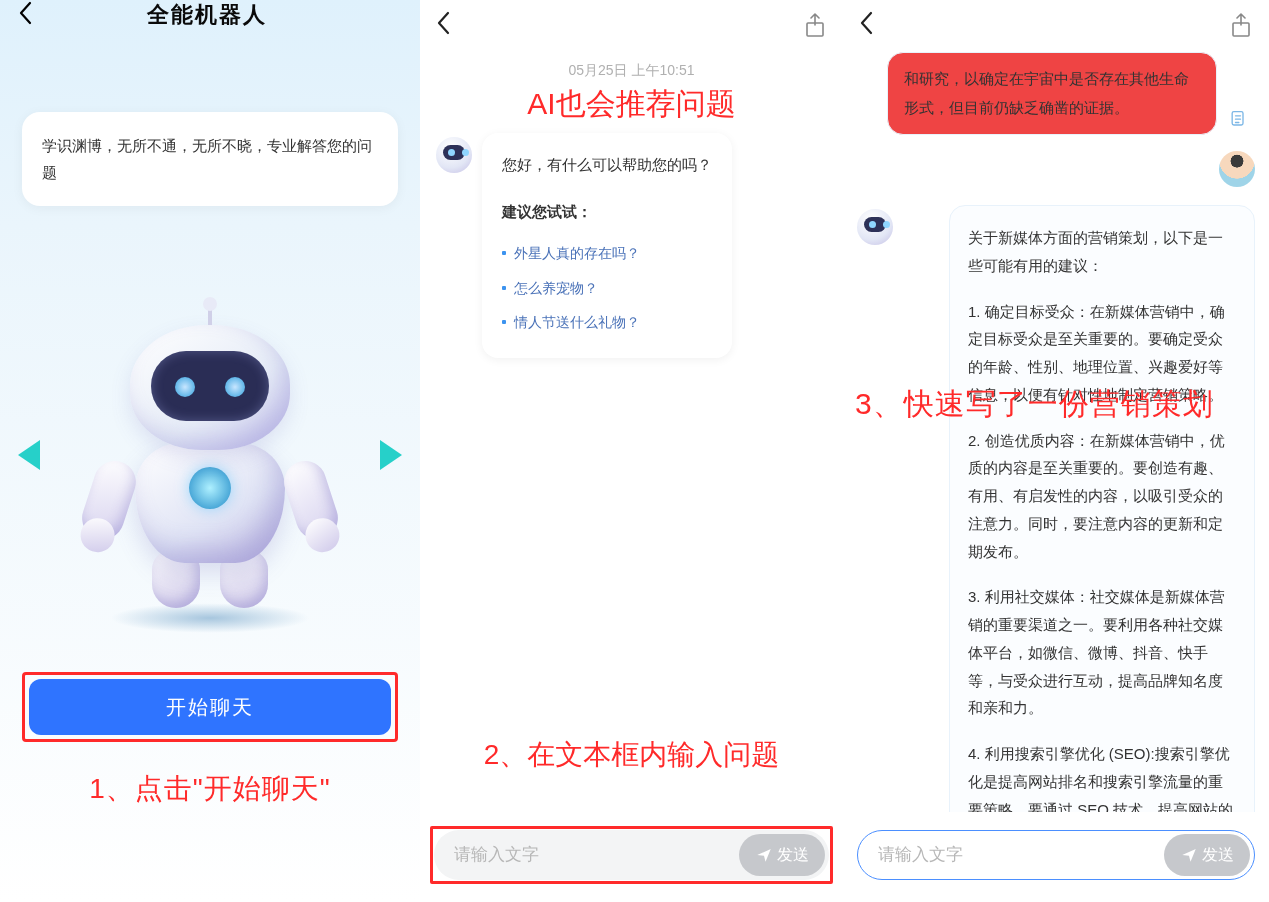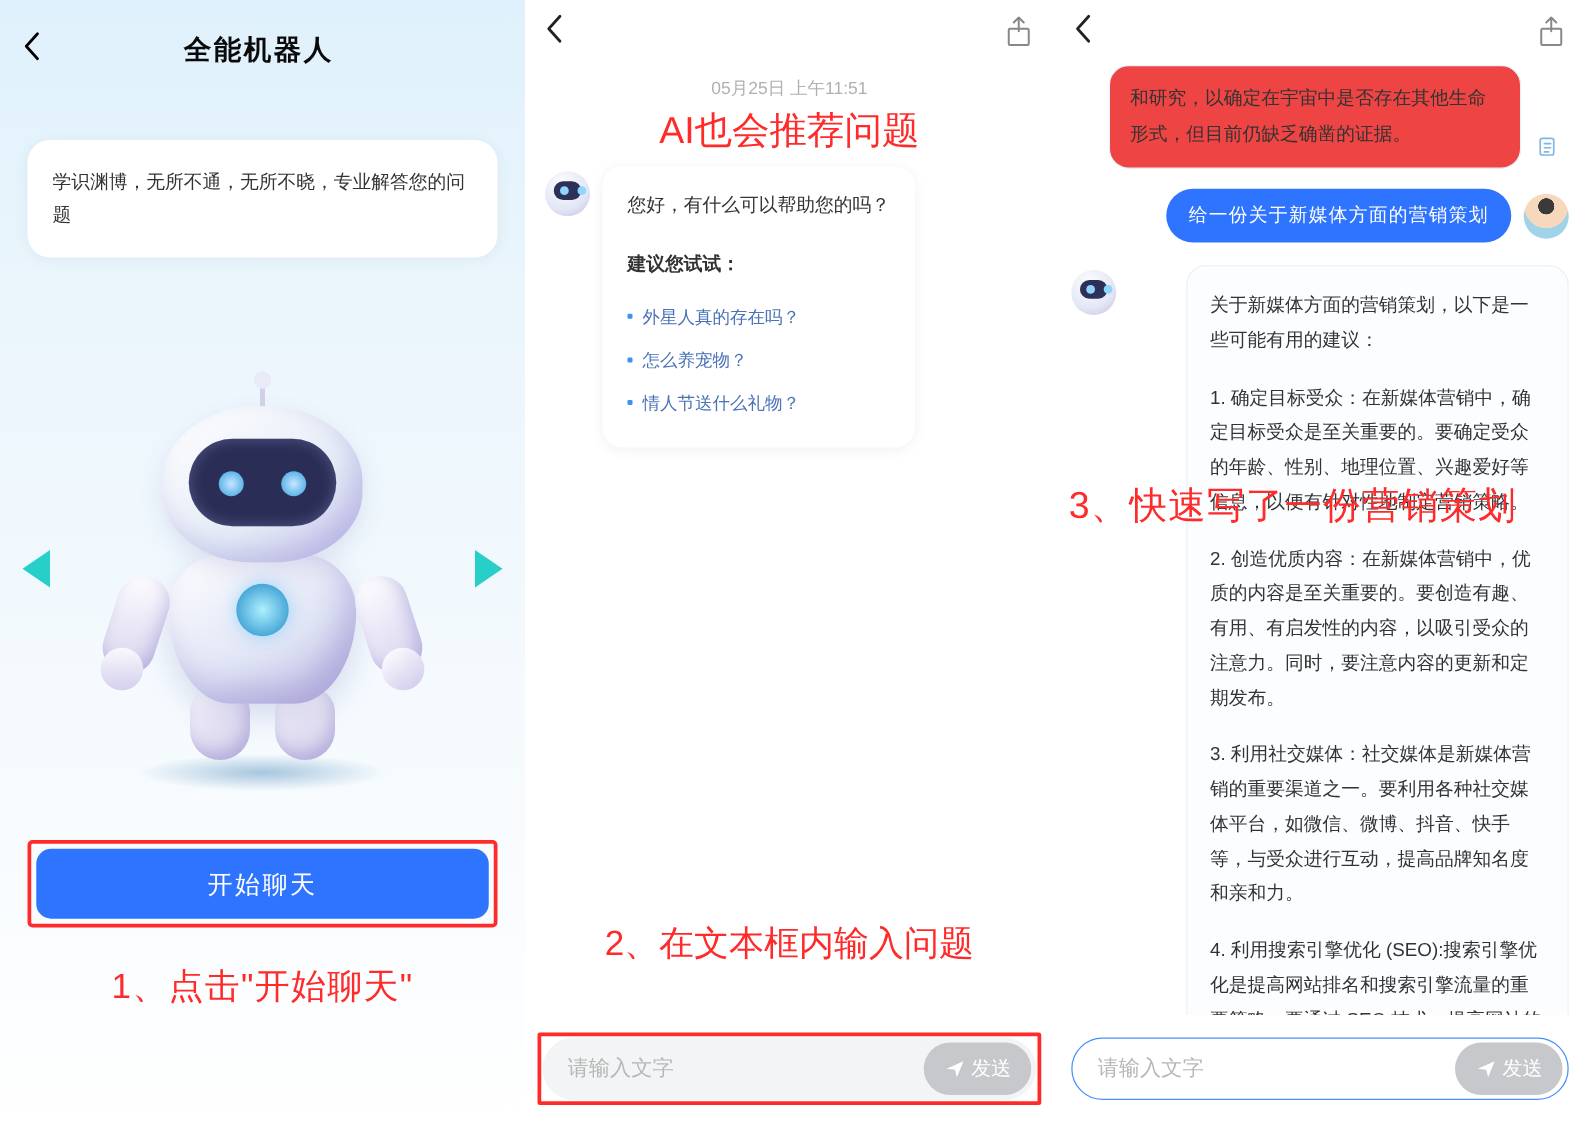--- a/index.html
+++ b/index.html
@@ -11,21 +11,21 @@
     display: flex;
     overflow: hidden;
     position: relative;
   }
   .screen { position: relative; height: 902px; background:#fff; }
   .s1 { width: 420px; background: linear-gradient(180deg, #dff1fc 0%, #eaf5fc 25%, #ffffff 100%); }
   .s2 { width: 423px; }
   .s3 { width: 426px; }
 
   
-  .s1-header { display:flex; align-items:center; height:80px; padding:0 18px; }
+  .s1-header { display:flex; height:80px; padding:0 18px; }
   .back1 { font-size:30px; color:#000; line-height:1; cursor:default; }
   .s1-title { flex:1; text-align:center; font-size:22px; font-weight:700; color:#0a0a0a; letter-spacing:2px; margin-left:-20px; }
   .s1-desc {
     margin:32px 22px 0; background:#fff; border-radius:18px;
     padding:20px 20px; font-size:15px; color:#333; line-height:1.8;
     box-shadow:0 2px 12px rgba(0,0,0,0.05);
   }
   .robot-stage {
     position:absolute; top:300px; left:0; right:0; height:310px;
     display:flex; align-items:center; justify-content:center;
@@ -233,21 +233,21 @@
         </svg>
     </div>
     <div class="share-icon">
       <svg viewBox="0 0 24 26">
           <path d="M12 2 L12 12 M8 5 L12 1 L16 5" stroke="#888" stroke-width="1.6" fill="none" stroke-linecap="round" stroke-linejoin="round"></path>
           <rect x="4" y="10" width="16" height="13" rx="1" stroke="#888" stroke-width="1.6" fill="none"></rect>
         </svg>
     </div>
   </div>
 
-  <div class="timestamp">05月25日  上午11:51</div>
+  <div class="timestamp">05月25日  上午10:51</div>
   <div class="caption-top2">AI也会推荐问题</div>
 
   <div class="msg-row">
     <div class="bot-avatar"></div>
     <div class="bubble">
       <div class="greet">您好，有什么可以帮助您的吗？</div>
       <div class="try-label">建议您试试：</div>
       <div class="sugg">外星人真的存在吗？</div>
       <div class="sugg">怎么养宠物？</div>
       <div class="sugg">情人节送什么礼物？</div>
@@ -288,21 +288,20 @@
       <span>和研究，以确定在宇宙中是否存在其他生命形式，但目前仍缺乏确凿的证据。</span>
       <span class="copy-icon">
         <svg viewBox="0 0 24 26">
             <rect x="5" y="3" width="13" height="16" rx="2" stroke="#7cb7e6" stroke-width="1.6" fill="none"></rect>
             <path d="M9 8h6M9 12h6M9 16h4" stroke="#7cb7e6" stroke-width="1.6" stroke-linecap="round"></path>
           </svg>
       </span>
     </div>
 
     <div class="user-row">
-      <div class="user-bubble">给一份关于新媒体方面的营销策划</div>
       <div class="user-avatar"></div>
     </div>
 
     <div class="big-row">
       <div class="bot-avatar"></div>
       <div class="big-bubble">
         <div class="para">关于新媒体方面的营销策划，以下是一些可能有用的建议：</div>
         <div class="para">1. 确定目标受众：在新媒体营销中，确定目标受众是至关重要的。要确定受众的年龄、性别、地理位置、兴趣爱好等信息，以便有针对性地制定营销策略。</div>
         <div class="para">2. 创造优质内容：在新媒体营销中，优质的内容是至关重要的。要创造有趣、有用、有启发性的内容，以吸引受众的注意力。同时，要注意内容的更新和定期发布。</div>
         <div class="para">3. 利用社交媒体：社交媒体是新媒体营销的重要渠道之一。要利用各种社交媒体平台，如微信、微博、抖音、快手等，与受众进行互动，提高品牌知名度和亲和力。</div>

